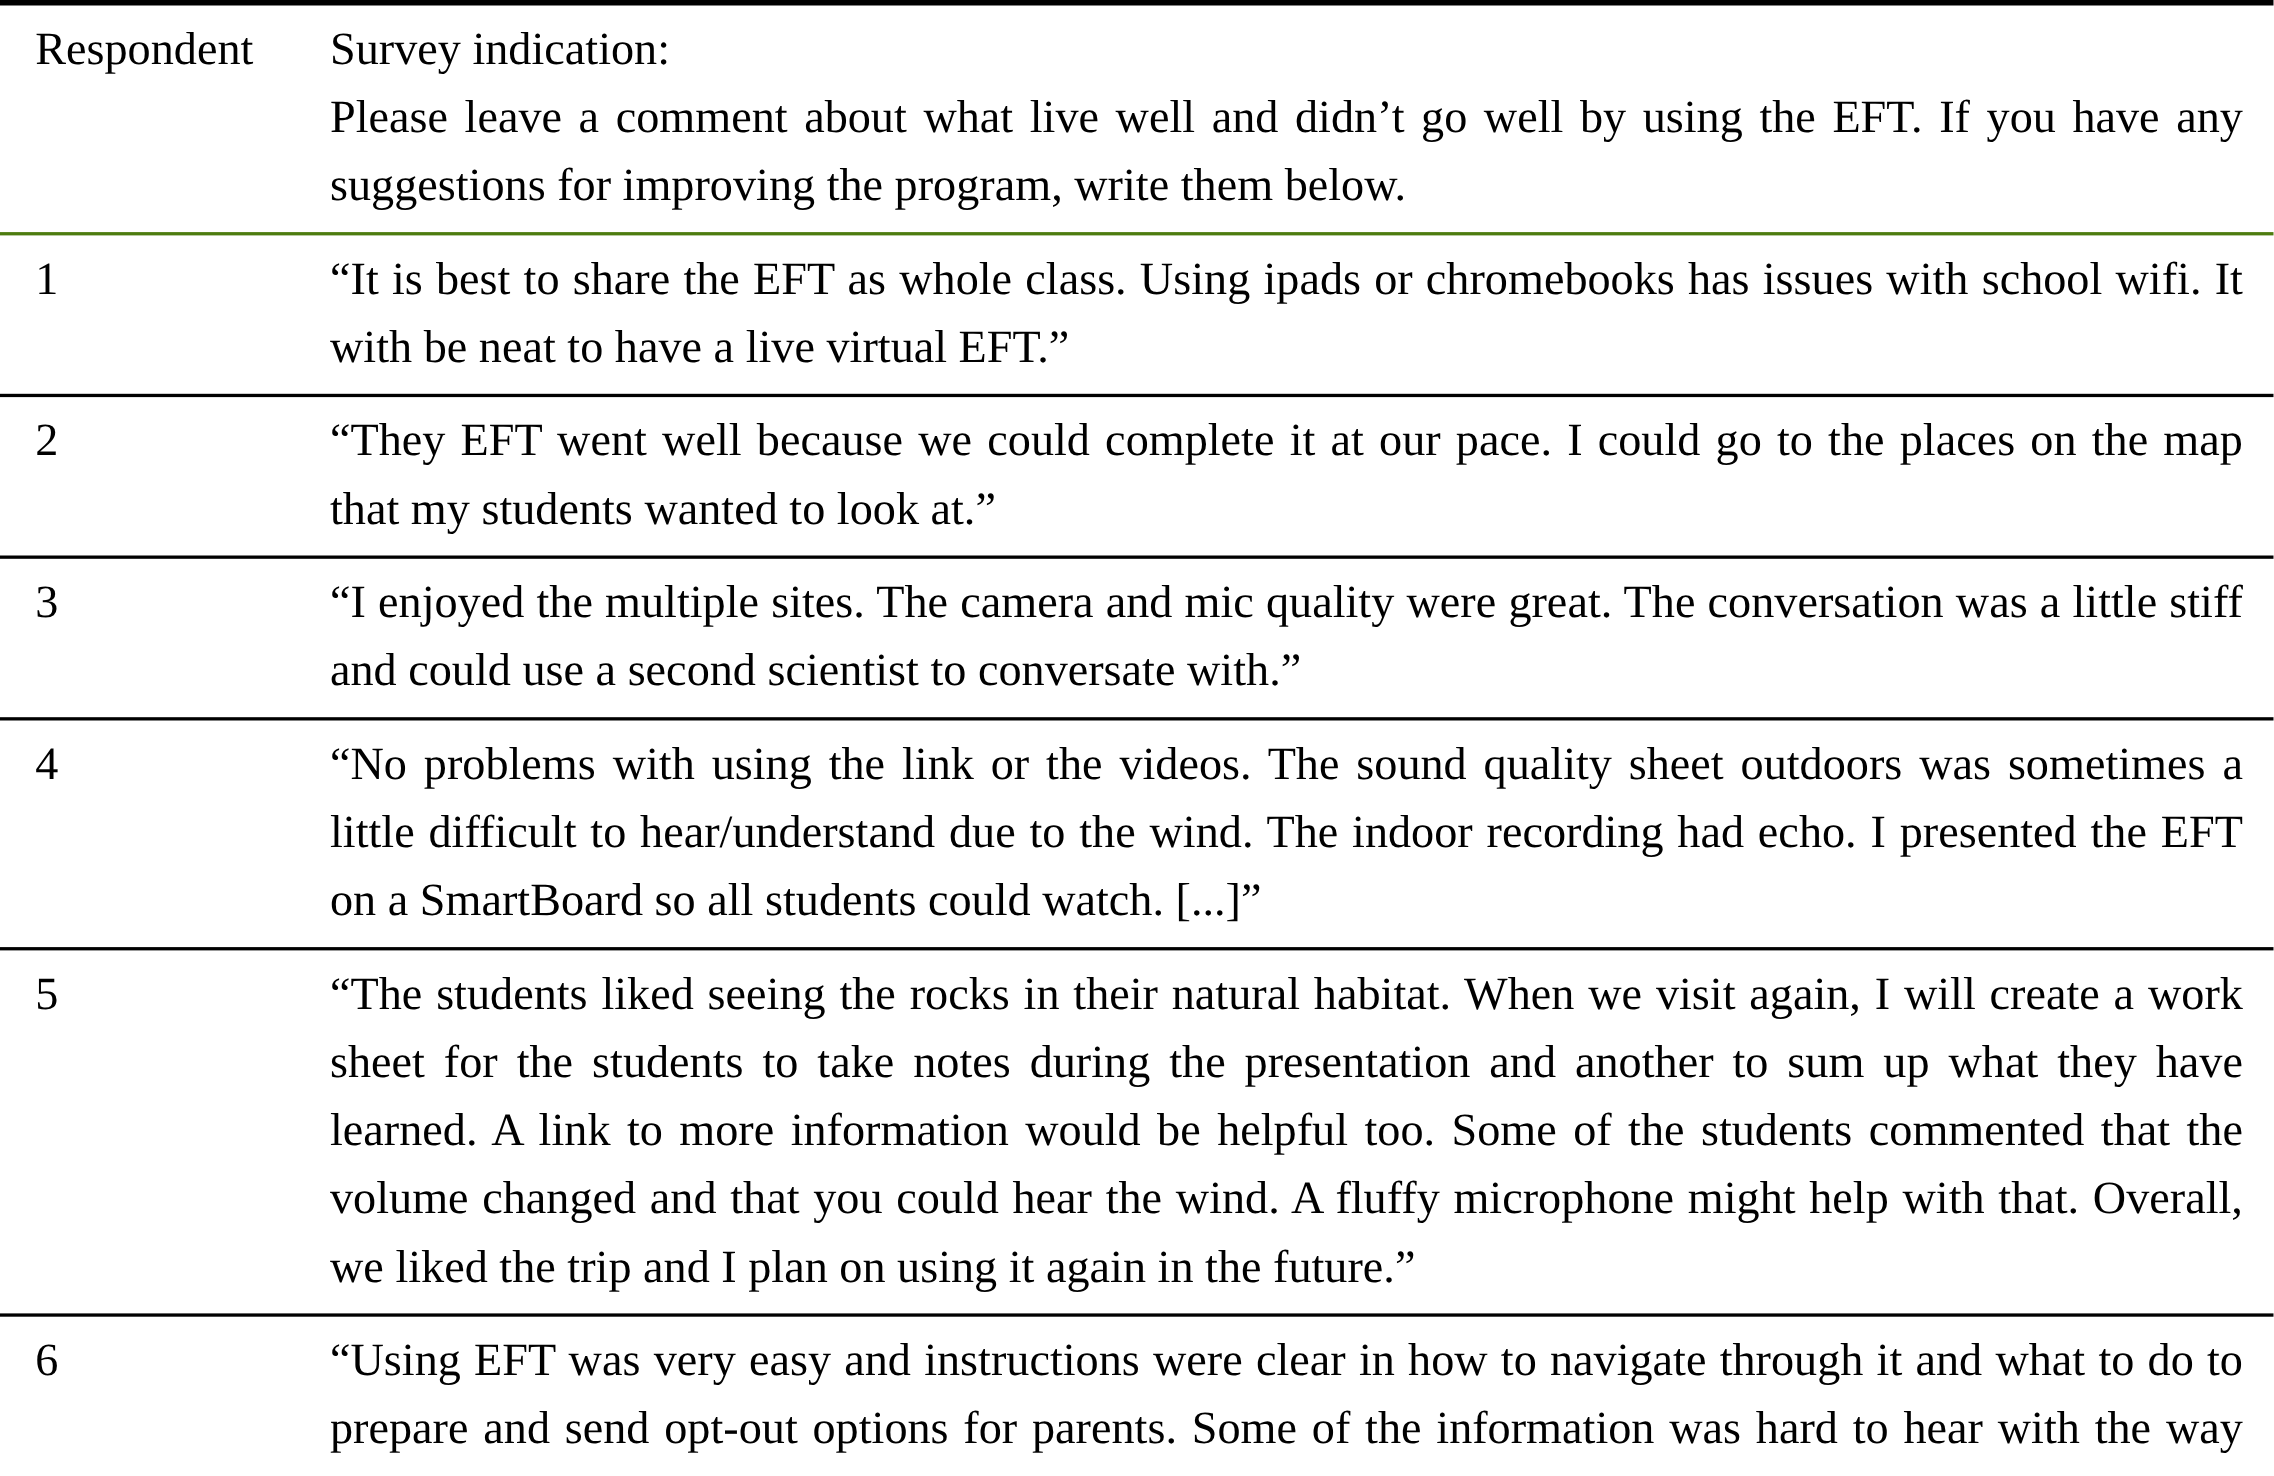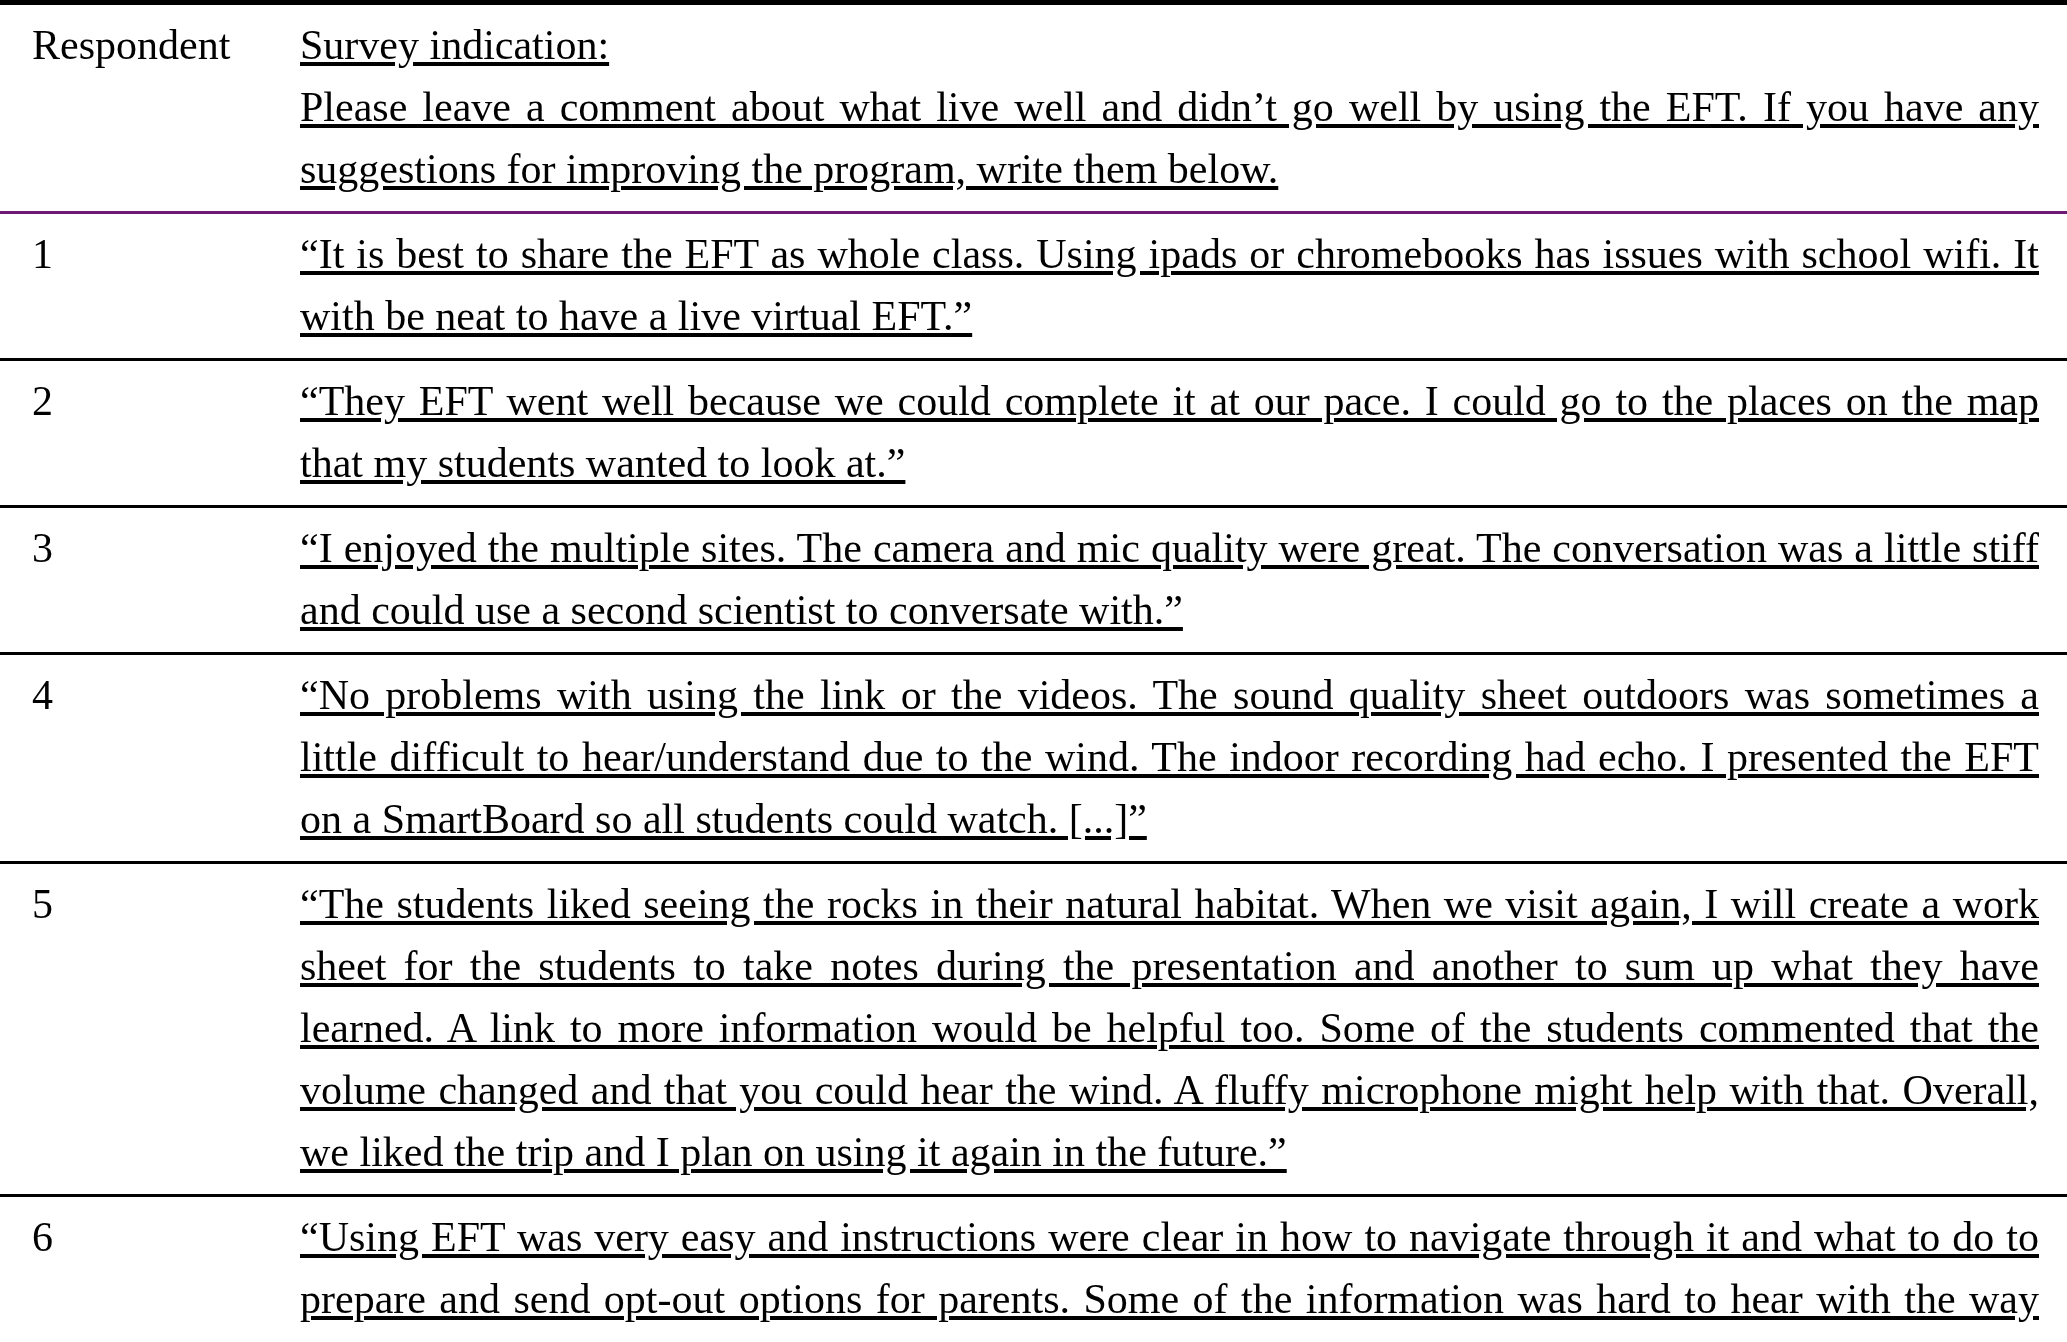--- a/index.html
+++ b/index.html
@@ -17,36 +17,35 @@
     overflow: hidden;
   }
   table.survey-table {
     width: 2067px;
     table-layout: fixed;
     border-collapse: collapse;
     border-top: 5px solid #000;
     border-bottom: 5px solid #000;
   }
   col.c-respondent { width: 300px; }
-  thead tr { border-bottom: 3px solid #701a75; }
+  thead tr { border-bottom: 3px solid #4d7c0f; }
   tbody tr { border-bottom: 3px solid #000; }
   tbody tr:last-child { border-bottom: none; }
   th, td {
     vertical-align: top;
     font-weight: normal;
     text-align: left;
     padding: 9px 28px 11px 0;
   }
   th.cell-respondent, td.cell-respondent {
     padding-left: 32px;
     padding-right: 0;
   }
   th.cell-comment, td.cell-comment {
     text-align: justify;
-    text-decoration: underline;
   }
   .indication-title { text-align: left; }
   .indication-text { text-align: justify; }
 </style>
 </head>
 <body>
 
 <table class="survey-table">
   <colgroup>
     <col class="c-respondent">

